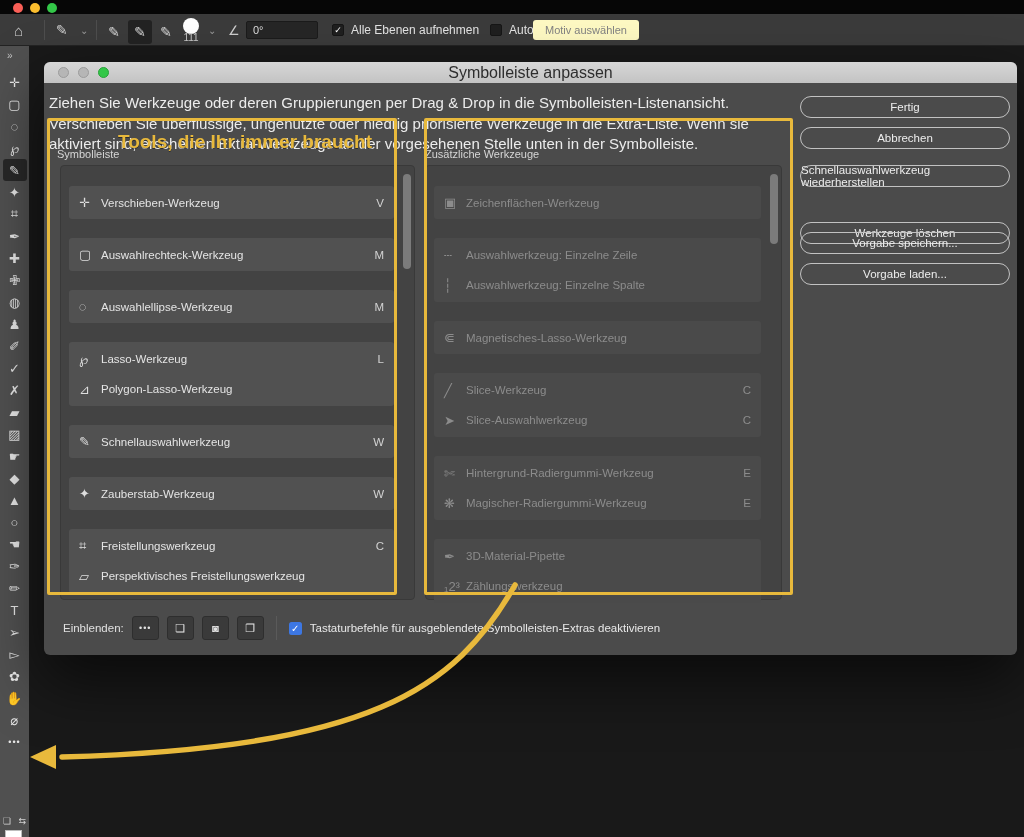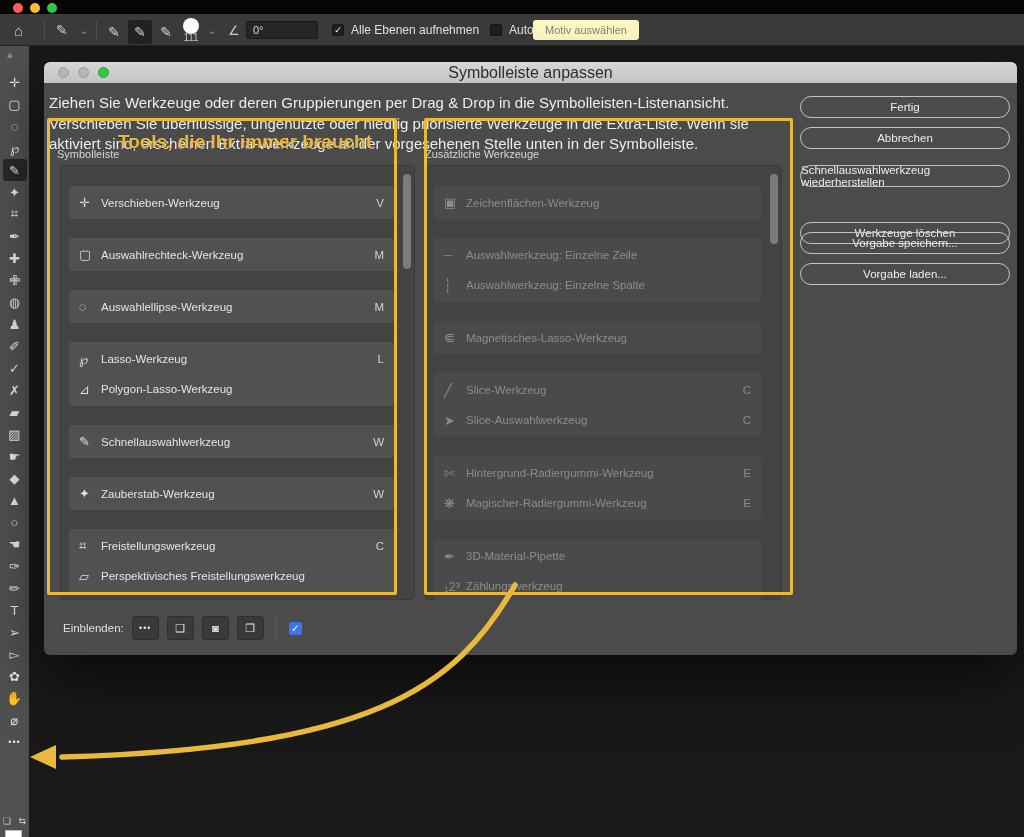--- a/index.html
+++ b/index.html
@@ -300,20 +300,21 @@
     </div>
 
     <div class="footer">
       <span class="flabel">Einblenden:</span>
       <span class="fbtn" style="font-size:9px;letter-spacing:1px;">•••</span>
       <span class="fbtn">❏</span>
       <span class="fbtn">◙</span>
       <span class="fbtn">❐</span>
       <span class="fsep"></span>
       <span class="bluecb">✓</span>
+      <span class="fcblabel">Tastaturbefehle für ausgeblendete Symbolleisten-Extras deaktivieren</span>
     </div>
 
     <div class="btncol">
       <div class="pill" style="top:34px;">Fertig</div>
       <div class="pill" style="top:65px;">Abbrechen</div>
       <div class="pill" style="top:103px;">Schnellauswahlwerkzeug wiederherstellen</div>
       <div class="pill" style="top:152px;margin-top:8px;">Werkzeuge löschen</div>
       <div class="pill" style="top:170px;">Vorgabe speichern...</div>
       <div class="pill" style="top:201px;">Vorgabe laden...</div>
     </div>

